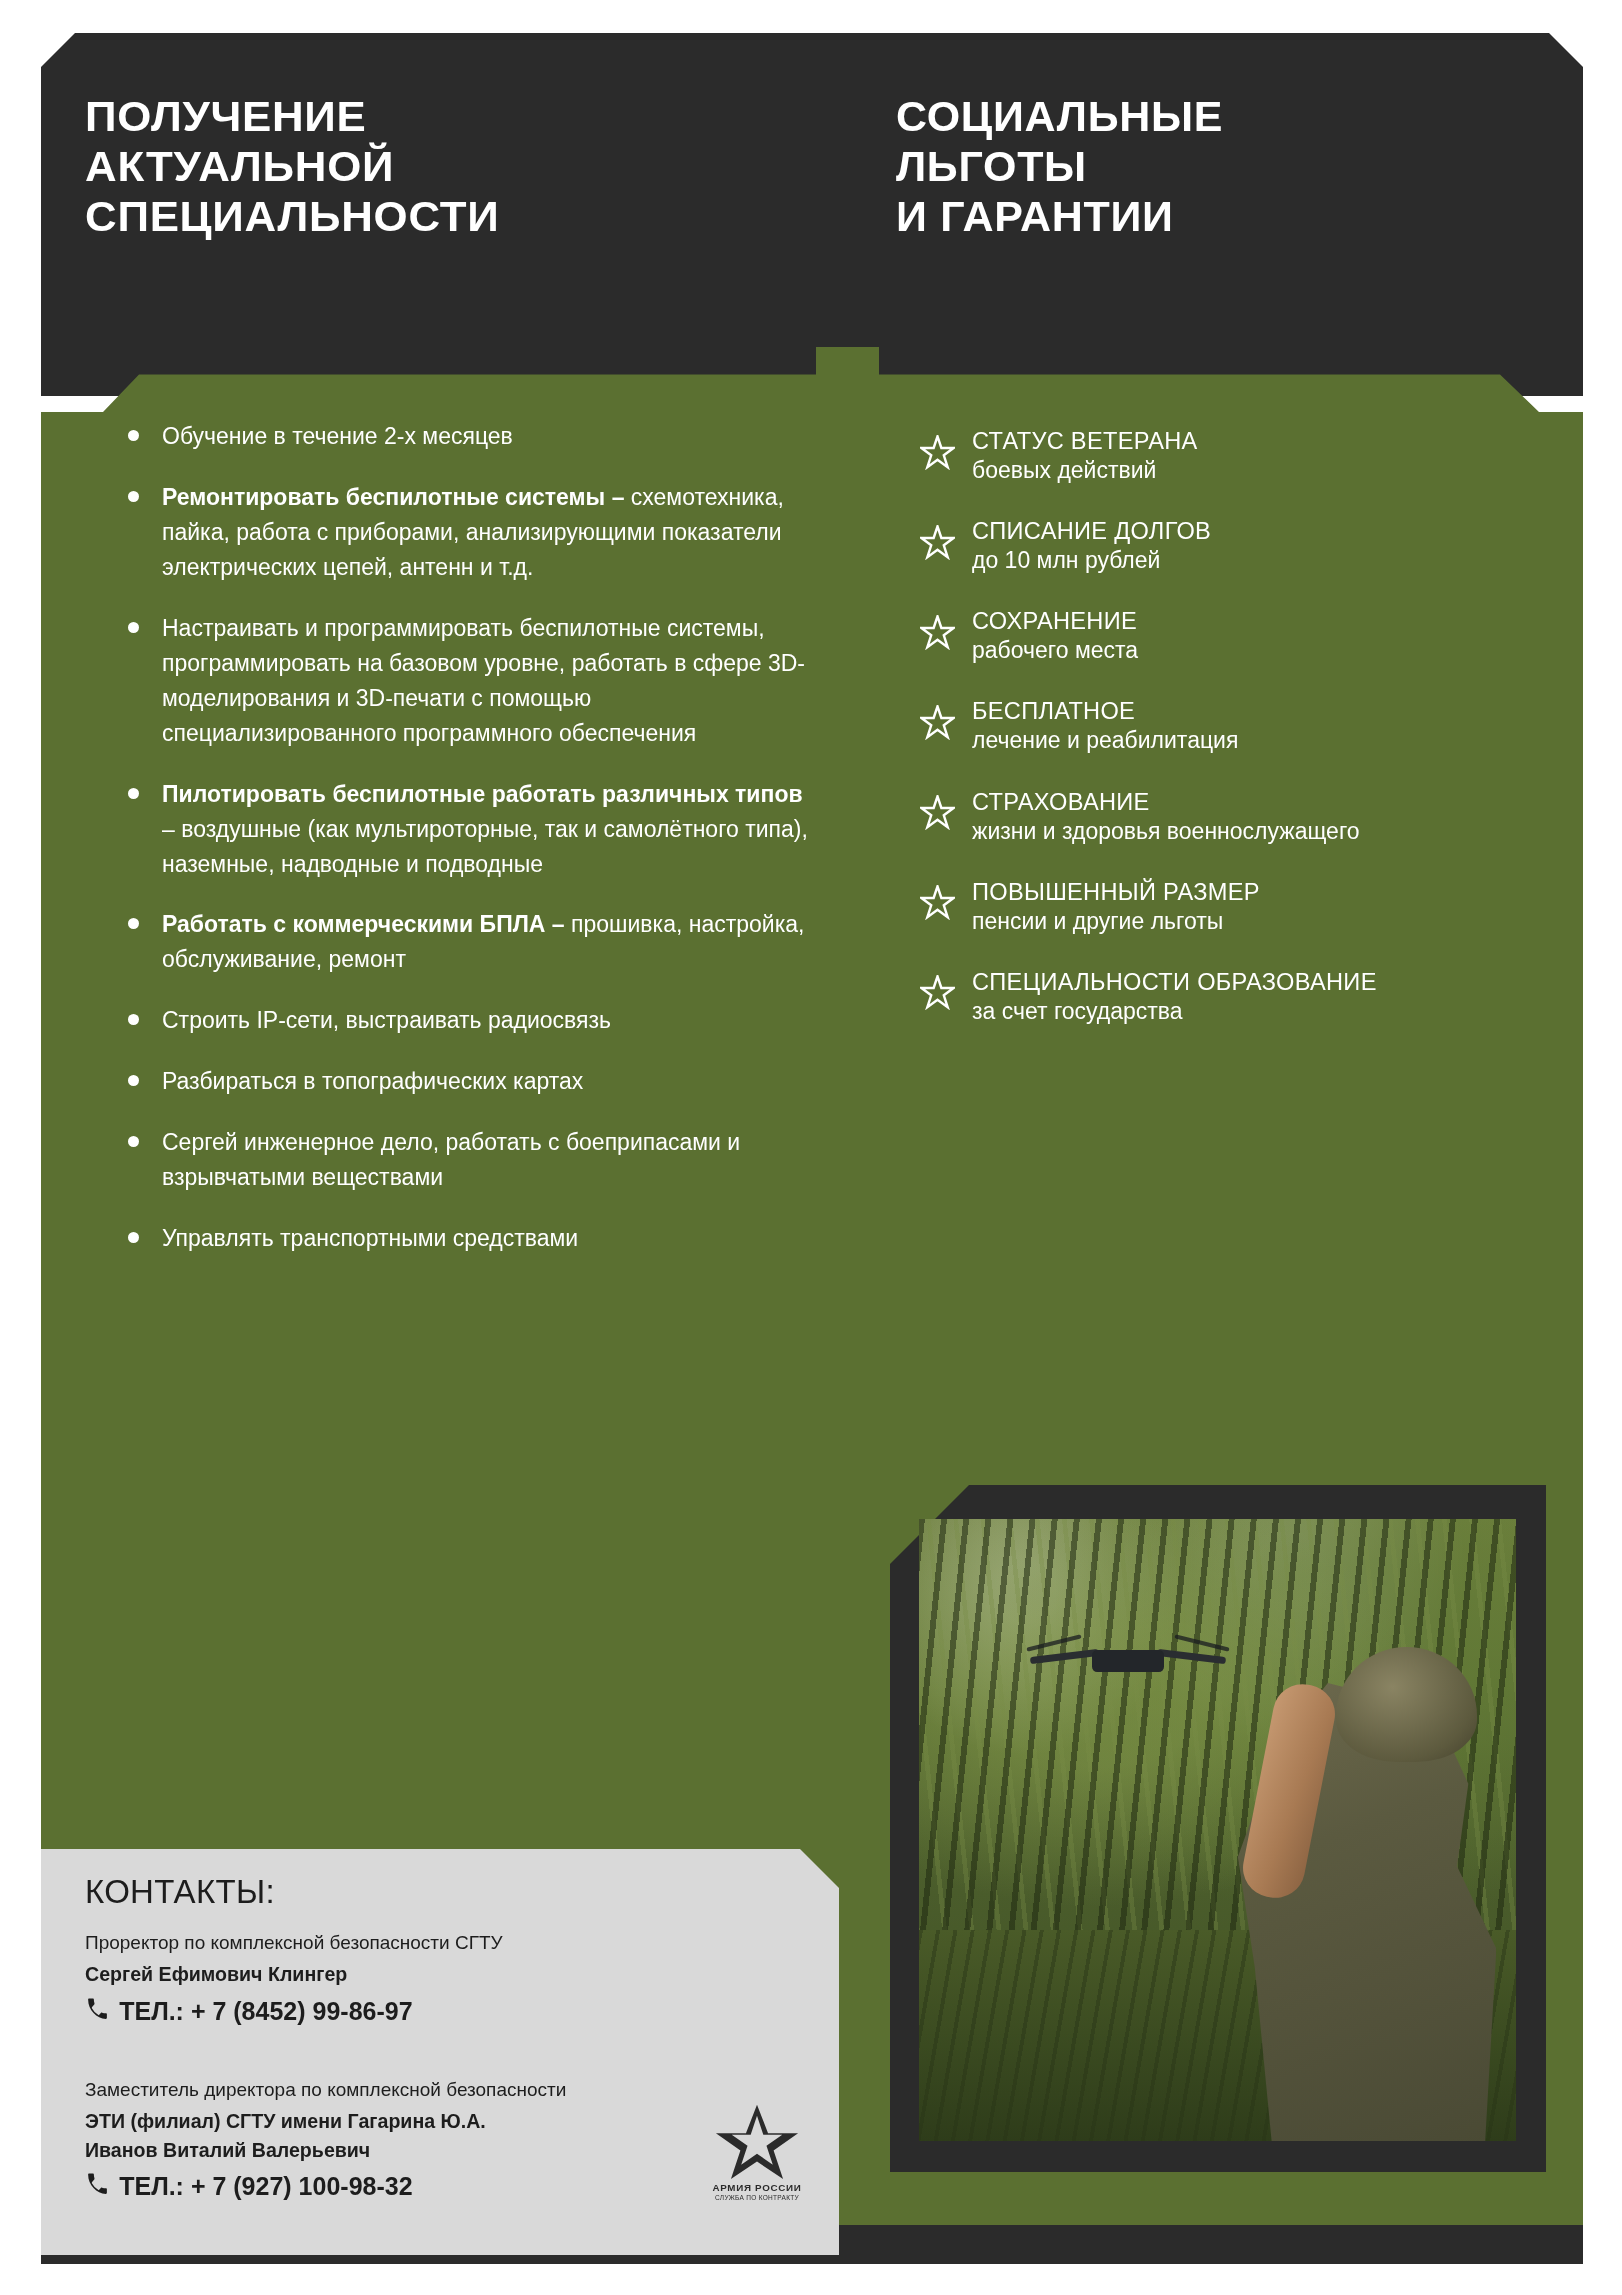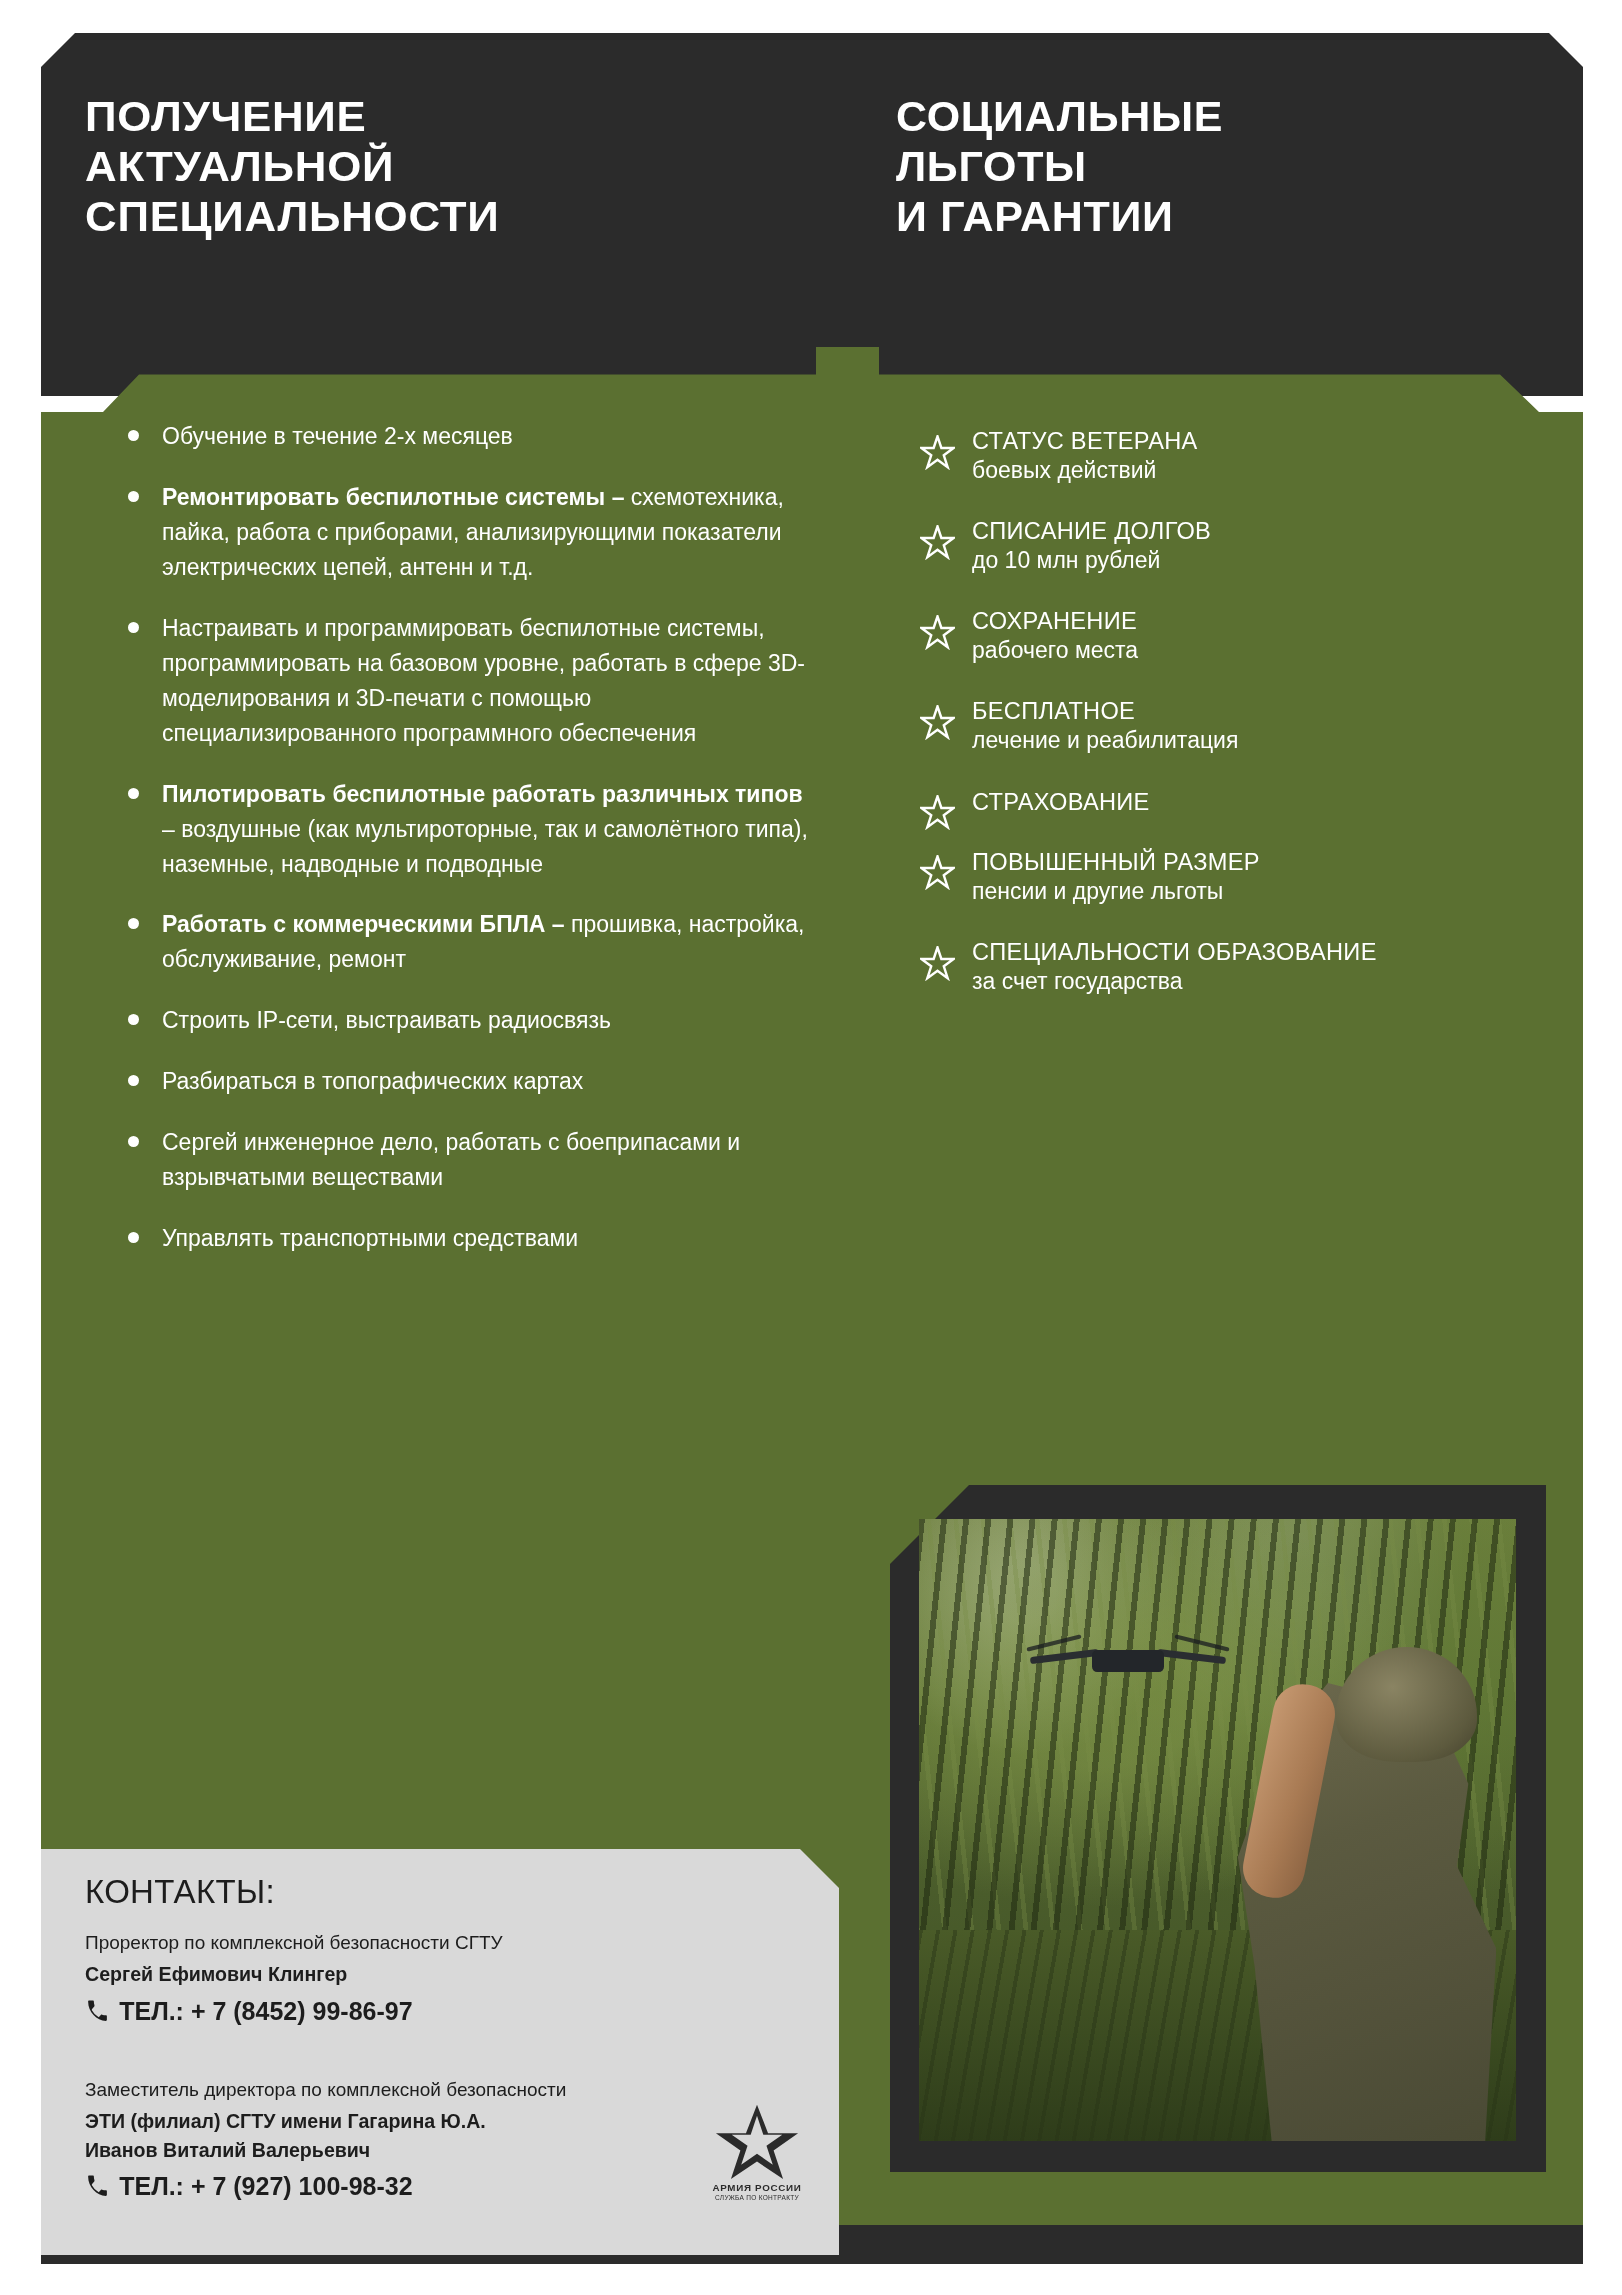--- a/index.html
+++ b/index.html
@@ -256,21 +256,21 @@
     color: #1d1d1d;
     letter-spacing: 0.3px;
   }
   .contact-block { position: absolute; left: 85px; color: #1d1d1d; }
   .cb1 { top: 1929px; }
   .cb2 { top: 2076px; }
   .c-role { font-size: 19px; line-height: 1.45; margin-bottom: 3.9px; }
   .c-name { font-size: 19.6px; font-weight: bold; line-height: 1.45; }
   .c-phone {
     font-size: 25px; font-weight: bold; margin-top: 7.9px;
-    display: flex; align-items: center; gap: 9.2px;
+    display: flex; gap: 9.2px;
   }
   .phone-icon { width: 25px; height: 25px; display: inline-block; }
 
   
   .army-logo {
     position: absolute;
     left: 695px;
     top: 2100px;
     width: 124px;
     text-align: center;
@@ -377,20 +377,21 @@
       <div class="b-top">БЕСПЛАТНОЕ</div>
       <div class="b-sub">лечение и реабилитация</div>
     </div>
     <div class="benefit">
       <span class="star">
         <svg viewBox="0 0 100 100" width="35" height="35">
             <path d="M50 4 L61 37 H96 L68 58 L79 92 L50 71 L21 92 L32 58 L4 37 H39 Z" fill="none" stroke="#ffffff" stroke-width="7"></path>
           </svg>
       </span>
       <div class="b-top">СТРАХОВАНИЕ</div>
+      <div class="b-sub">жизни и здоровья военнослужащего</div>
     </div>
     <div class="benefit">
       <span class="star">
         <svg viewBox="0 0 100 100" width="35" height="35">
             <path d="M50 4 L61 37 H96 L68 58 L79 92 L50 71 L21 92 L32 58 L4 37 H39 Z" fill="none" stroke="#ffffff" stroke-width="7"></path>
           </svg>
       </span>
       <div class="b-top">ПОВЫШЕННЫЙ РАЗМЕР</div>
       <div class="b-sub">пенсии и другие льготы</div>
     </div>

